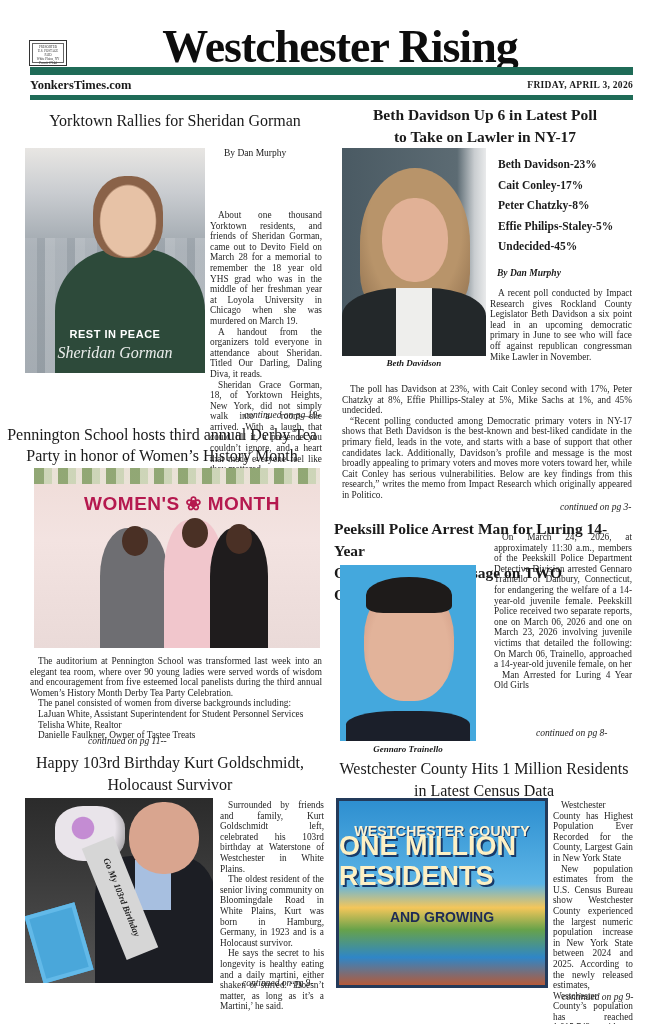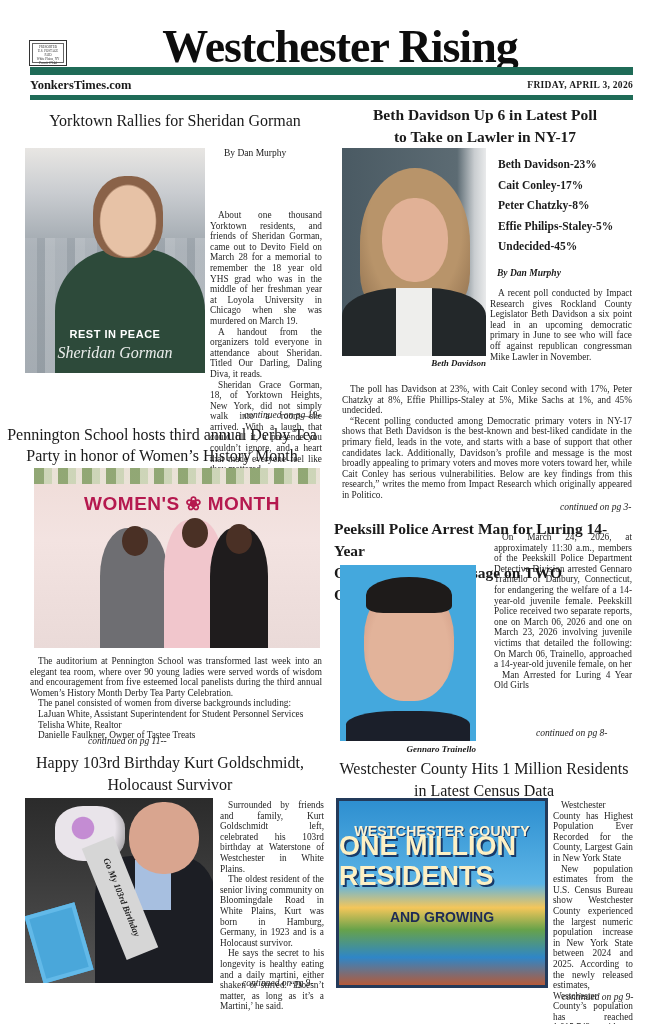--- a/index.html
+++ b/index.html
@@ -20,21 +20,21 @@
 
   
   .hl { text-align: center; color: #1a1a1a; }
   .hl-regular { font-size: 16px; line-height: 22px; font-weight: normal; }
   .hl-bold { font-size: 15.5px; line-height: 22px; font-weight: bold; }
 
   
   .body { font-size: 9.3px; line-height: 10.6px; text-align: justify; color: #1f1f1f; }
   .body p { text-indent: 8px; }
   .cont { font-size: 9.5px; font-style: italic; font-weight: normal; }
-  .caption { font-size: 9px; font-style: italic; font-weight: bold; text-align: right; }
+  .caption { font-size: 9px; font-style: italic; font-weight: bold; text-align: center; }
   .byline { font-size: 9.5px; }
 
   .poll { font-size: 11.5px; font-weight: bold; line-height: 20.5px; }
 
   
   .photo { overflow: hidden; }
   .ph-sheridan { left: 25px; top: 148px; width: 180px; height: 225px;
     background: linear-gradient(180deg, #e8e6e3 0%, #c9ccd0 20%, #9fa7ae 45%, #8c959c 100%); }
   .ph-sheridan .skyline { position:absolute; left:0; bottom:0; width:100%; height:60%;
     background: repeating-linear-gradient(90deg, #b5bbc1 0 12px, #9aa2a9 12px 20px, #c2c7cc 20px 30px); opacity: .6; }

